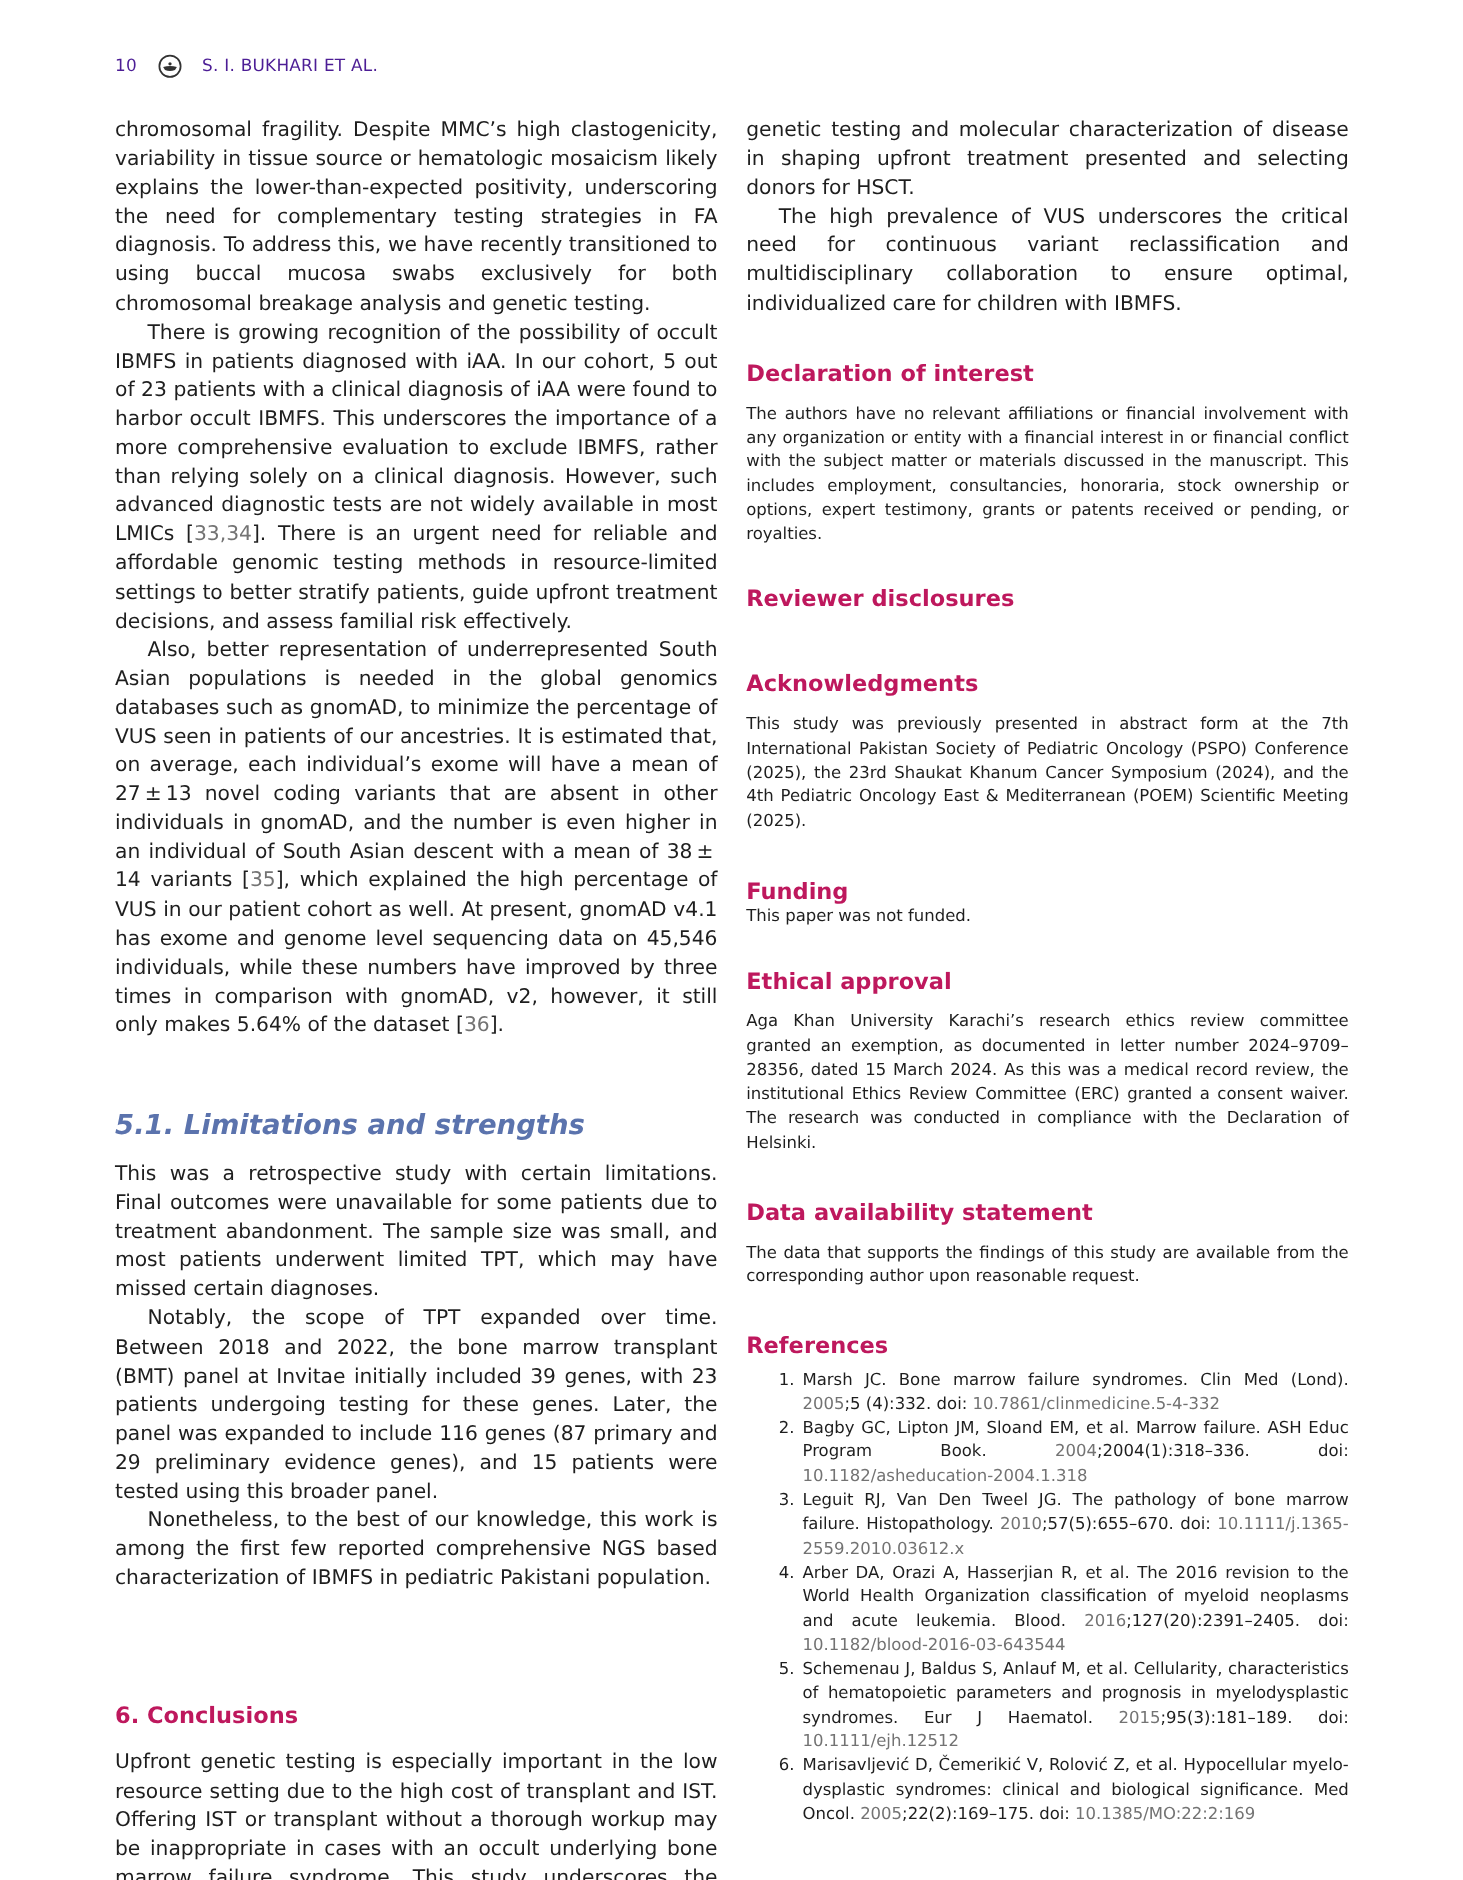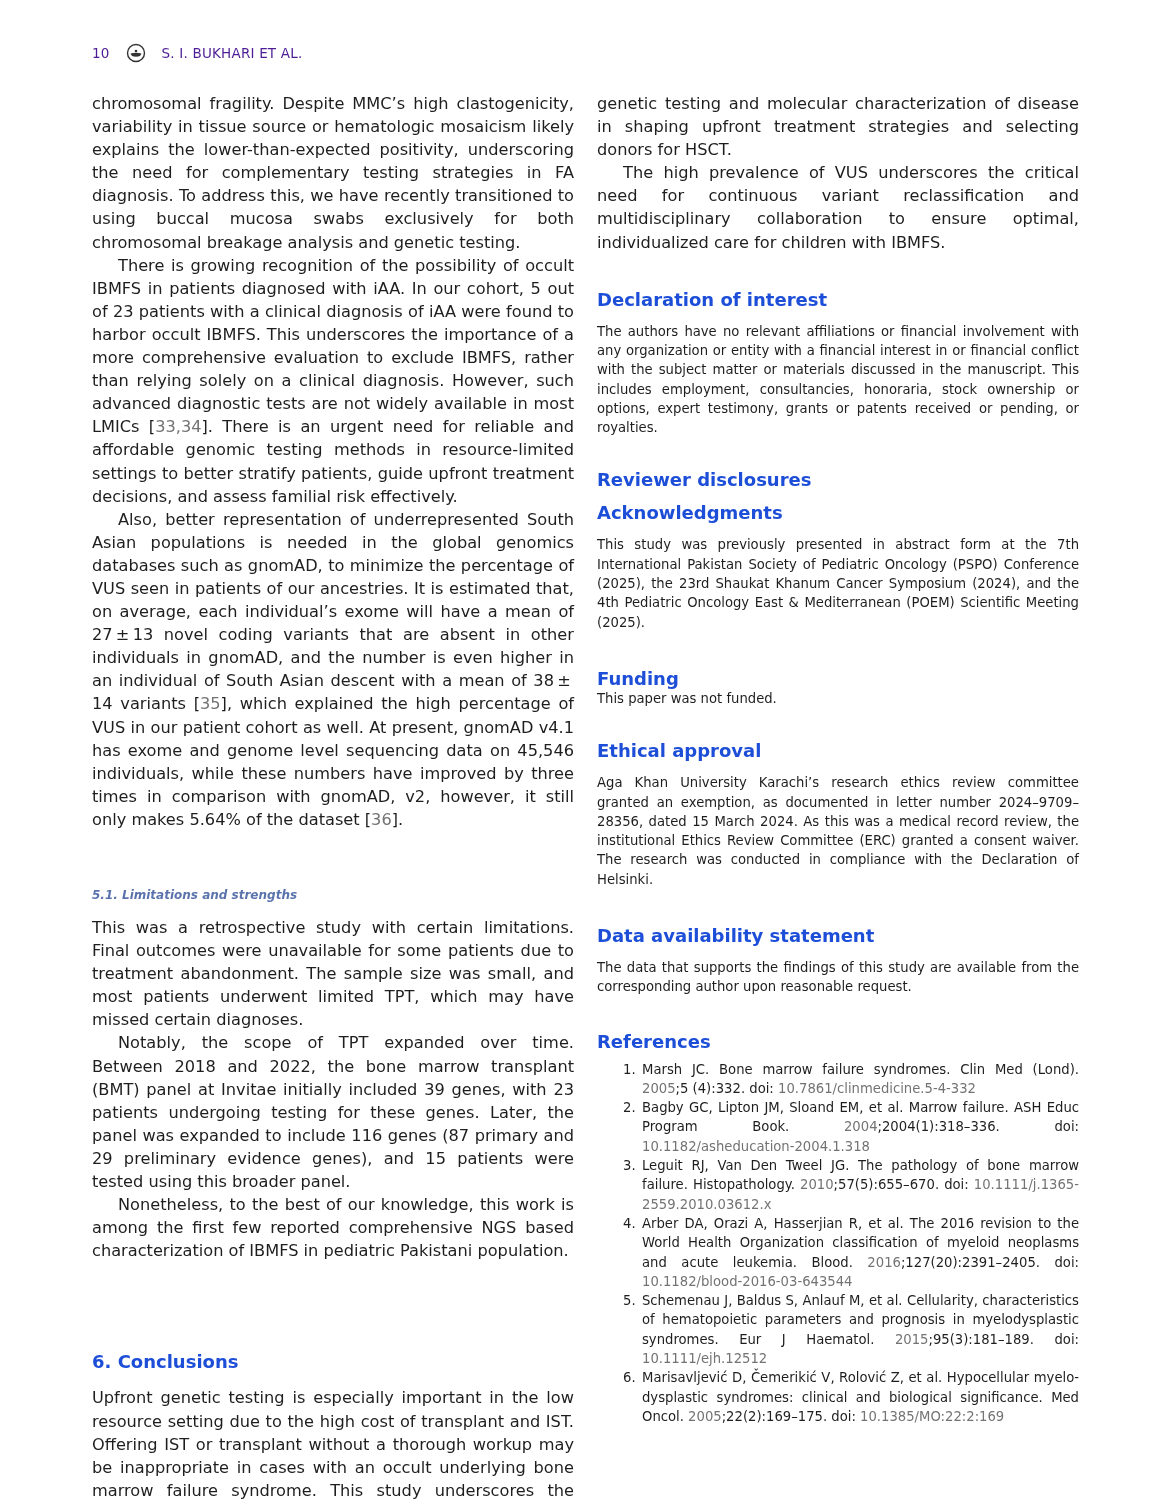--- a/index.html
+++ b/index.html
@@ -24,24 +24,24 @@
     margin: 0; font-size: 16.2px; line-height: 23.1px; text-align: justify;
     hyphens: manual;
   }
   .body-p.indent { text-indent: 26px; }
 
   .small-p {
     margin: 0; font-size: 13.2px; line-height: 19.3px; text-align: justify;
   }
 
   .sec-head {
-    color: #1d4ed8; font-weight: bold; font-size: 18px; margin: 0;
+    color: #be185d; font-weight: bold; font-size: 18px; margin: 0;
   }
   .subsec-head {
-    color: #5b73ad; font-weight: bold; font-style: italic; font-size: 12px; margin: 0;
+    color: #5b73ad; font-weight: bold; font-style: italic; font-size: 22px; margin: 0;
   }
   .link { color: #737373; }
 
   .refs { list-style: none; margin: 0; padding: 0; }
   .refs li {
     position: relative; padding-left: 45px; font-size: 13.2px; line-height: 19.3px;
     text-align: justify;
   }
   .refs li .ref-num { position: absolute; left: 26px; top: 0; }
 </style>
@@ -70,29 +70,29 @@
   <h3 class="subsec-head" style="margin-top:57px;margin-bottom:14px;">5.1.  Limitations and strengths</h3>
   <p class="body-p">This was a retrospective study with certain limitations. Final outcomes were unavailable for some patients due to treat­ment abandonment. The sample size was small, and most patients underwent limited TPT, which may have missed cer­tain diagnoses.</p>
   <p class="body-p indent">Notably, the scope of TPT expanded over time. Between 2018 and 2022, the bone marrow transplant (BMT) panel at Invitae initially included 39 genes, with 23 patients under­going testing for these genes. Later, the panel was expanded to include 116 genes (87 primary and 29 preliminary evidence genes), and 15 patients were tested using this broader panel.</p>
   <p class="body-p indent">Nonetheless, to the best of our knowledge, this work is among the first few reported comprehensive NGS based char­acterization of IBMFS in pediatric Pakistani population.</p>
 
   <h2 class="sec-head" style="margin-top:89px;margin-bottom:14px;">6.  Conclusions</h2>
   <p class="body-p">Upfront genetic testing is especially important in the low resource setting due to the high cost of transplant and IST. Offering IST or transplant without a thorough workup may be inappropriate in cases with an occult underlying bone marrow failure syndrome. This study underscores the critical role of</p>
 </div>
 
 <div class="col col-right">
-  <p class="body-p">genetic testing and molecular characterization of disease in shap­ing upfront treatment strategies and selecting donors for HSCT.</p>
+  <p class="body-p">genetic testing and molecular characterization of disease in shap­ing upfront treatment presented and selecting donors for HSCT.</p>
   <p class="body-p indent">The high prevalence of VUS underscores the critical need for continuous variant reclassification and multidisciplinary collabora­tion to ensure optimal, individualized care for children with IBMFS.</p>
 
   <h2 class="sec-head" style="margin-top:35px;margin-bottom:12px;">Declaration of interest</h2>
   <p class="small-p">The authors have no relevant affiliations or financial involvement with any organization or entity with a financial interest in or financial conflict with the subject matter or materials discussed in the manuscript. This includes employment, consultancies, honoraria, stock ownership or options, expert testimony, grants or patents received or pending, or royalties.</p>
 
   <h2 class="sec-head" style="margin-top:32px;margin-bottom:12px;">Reviewer disclosures</h2>
 
-  <h2 class="sec-head" style="margin-top:12px;margin-bottom:12px;">Acknowledgments</h2>
+  <h2 class="sec-head" style="margin-top:47px;margin-bottom:12px;">Acknowledgments</h2>
   <p class="small-p">This study was previously presented in abstract form at the 7th International Pakistan Society of Pediatric Oncology (PSPO) Conference (2025), the 23rd Shaukat Khanum Cancer Symposium (2024), and the 4th Pediatric Oncology East &amp; Mediterranean (POEM) Scientific Meeting (2025).</p>
 
   <h2 class="sec-head" style="margin-top:36px;margin-bottom:0;">Funding</h2>
   <p class="small-p">This paper was not funded.</p>
 
   <h2 class="sec-head" style="margin-top:32px;margin-bottom:12px;">Ethical approval</h2>
   <p class="small-p">Aga Khan University Karachi’s research ethics review committee granted an exemption, as documented in letter number 2024–9709–28356, dated 15 March 2024. As this was a medical record review, the institutional Ethics Review Committee (ERC) granted a consent waiver. The research was conducted in compliance with the Declaration of Helsinki.</p>
 
   <h2 class="sec-head" style="margin-top:36px;margin-bottom:12px;">Data availability statement</h2>
   <p class="small-p">The data that supports the findings of this study are available from the corresponding author upon reasonable request.</p>

